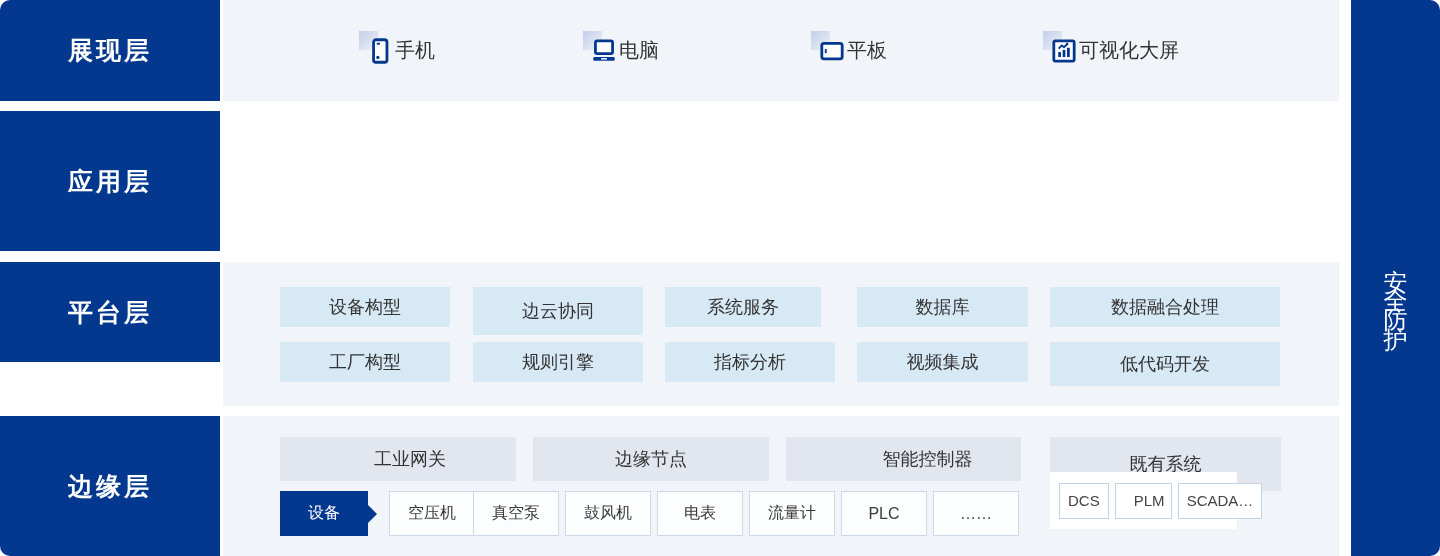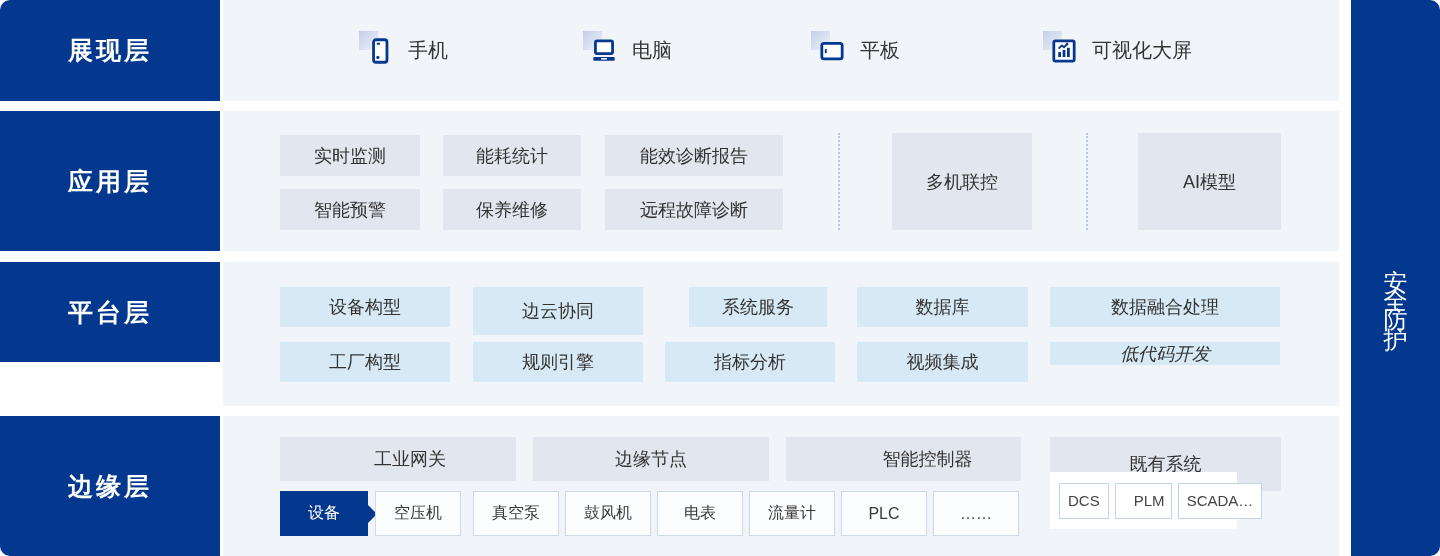--- a/index.html
+++ b/index.html
@@ -28,21 +28,21 @@
   .ll-4{top:416px;height:140px;border-radius:0 0 0 10px;}
 
   
   .panel{position:absolute;left:223px;width:1116px;background:var(--panel);}
   .p-1{top:0;height:101px;}
   .p-2{top:111px;height:140px;}
   .p-3{top:262px;height:144px;}
   .p-4{top:416px;height:140px;}
 
   
-  .dev-item{position:absolute;top:0;height:101px;display:flex;align-items:center;gap:13px;}
+  .dev-item{position:absolute;top:0;height:101px;display:flex;align-items:center;}
   .dev-icon{position:relative;width:30px;height:30px;flex:0 0 auto;}
   .dev-icon::before{
     content:'';position:absolute;left:-6px;top:-5px;width:19px;height:19px;
     background:linear-gradient(135deg,#c3cee8 0%,#e9eef7 90%);
   }
   .dev-icon svg{position:relative;display:block;}
   .dev-label{font-size:20px;color:var(--ink);}
 
   
   .chip{
@@ -141,62 +141,49 @@
           <rect x="12.7" y="13" width="2.6" height="6.6" fill="#04388e"></rect>
           <rect x="16.8" y="11" width="2.6" height="8.6" fill="#04388e"></rect>
           <path d="M9 11.8 l3-3 2 1.6 3.6-3.4" stroke="#04388e" stroke-width="1.8" fill="none"></path>
           <path d="M15.4 6.4 l2.6 -0.2 -0.4 2.6 z" fill="#04388e"></path>
         </svg>
       </span>
       <span class="dev-label">可视化大屏</span>
     </div>
   </div>
 
-  <div class="panel p-2">
-    <div class="chip" style="left:57px;top:24px;width:140px;height:41px;">实时监测</div>
-    <div class="chip" style="left:220px;top:24px;width:138px;height:41px;">能耗统计</div>
-    <div class="chip" style="left:382px;top:24px;width:178px;height:41px;">能效诊断报告</div>
-    <div class="chip" style="left:57px;top:78px;width:140px;height:41px;">智能预警</div>
-    <div class="chip" style="left:220px;top:78px;width:138px;height:41px;">保养维修</div>
-    <div class="chip" style="left:382px;top:78px;width:178px;height:41px;">远程故障诊断</div>
-
-    <div class="divider" style="left:615px;top:22px;height:97px;"></div>
-    <div class="chip" style="left:669px;top:22px;width:140px;height:97px;">多机联控</div>
-    <div class="divider" style="left:863px;top:22px;height:97px;"></div>
-    <div class="chip" style="left:915px;top:22px;width:143px;height:97px;">AI模型</div>
-  </div>
 
   <div class="panel p-3">
     <div class="chip blue" style="left:57px;top:25px;width:170px;height:40px;">设备构型</div>
     <div class="chip blue" style="left:250px;top:25px;width:170px;height:48px;">边云协同</div>
-    <div class="chip blue" style="left:466px;top:25px;width:138px;height:40px;">系统服务</div>
+    <div class="chip blue" style="left:442px;top:25px;width:156px;height:40px;">系统服务</div>
     <div class="chip blue" style="left:634px;top:25px;width:171px;height:40px;">数据库</div>
     <div class="chip blue" style="left:827px;top:25px;width:230px;height:40px;">数据融合处理</div>
 
     <div class="chip blue" style="left:57px;top:80px;width:170px;height:40px;">工厂构型</div>
     <div class="chip blue" style="left:250px;top:80px;width:170px;height:40px;">规则引擎</div>
     <div class="chip blue" style="left:442px;top:80px;width:170px;height:40px;">指标分析</div>
     <div class="chip blue" style="left:634px;top:80px;width:171px;height:40px;">视频集成</div>
-    <div class="chip blue" style="left:827px;top:80px;width:230px;height:23px;font-style:italic;">低代码开发</div>
+    <div class="chip blue" style="left:827px;top:80px;width:230px;height:44px;">低代码开发</div>
   </div>
 
   <div class="panel p-4">
     <div class="chip" style="left:57px;top:21px;width:236px;height:44px;padding-left:24px;">工业网关</div>
     <div class="chip" style="left:310px;top:21px;width:236px;height:44px;">边缘节点</div>
     <div class="chip" style="left:563px;top:21px;width:235px;height:44px;padding-left:48px;">智能控制器</div>
 
     <div class="chip" style="left:827px;top:21px;width:231px;height:54px;">既有系统</div>
     <div class="legacy-body" style="left:827px;top:56px;width:187px;height:57px;">
       <span class="legacy-box" style="width:58px;">DCS</span>
       <span class="legacy-box" style="width:57px;padding-left:20px;">PLM</span>
       <span class="legacy-box" style="width:85px;">SCADA…</span>
     </div>
 
     <div class="tag" style="left:57px;top:75px;width:88px;height:45px;">设备</div>
-    <div class="dev-box" style="left:152px;top:75px;width:86px;height:45px;">空压机</div>
+    <div class="dev-box" style="left:166px;top:75px;width:86px;height:45px;">空压机</div>
     <div class="dev-box" style="left:250px;top:75px;width:86px;height:45px;">真空泵</div>
     <div class="dev-box" style="left:342px;top:75px;width:86px;height:45px;">鼓风机</div>
     <div class="dev-box" style="left:434px;top:75px;width:86px;height:45px;">电表</div>
     <div class="dev-box" style="left:526px;top:75px;width:86px;height:45px;">流量计</div>
     <div class="dev-box" style="left:618px;top:75px;width:86px;height:45px;">PLC</div>
     <div class="dev-box" style="left:710px;top:75px;width:86px;height:45px;">……</div>
   </div>
 
   <div class="sec-bar">
     <span class="sec-text">安全防护</span>

